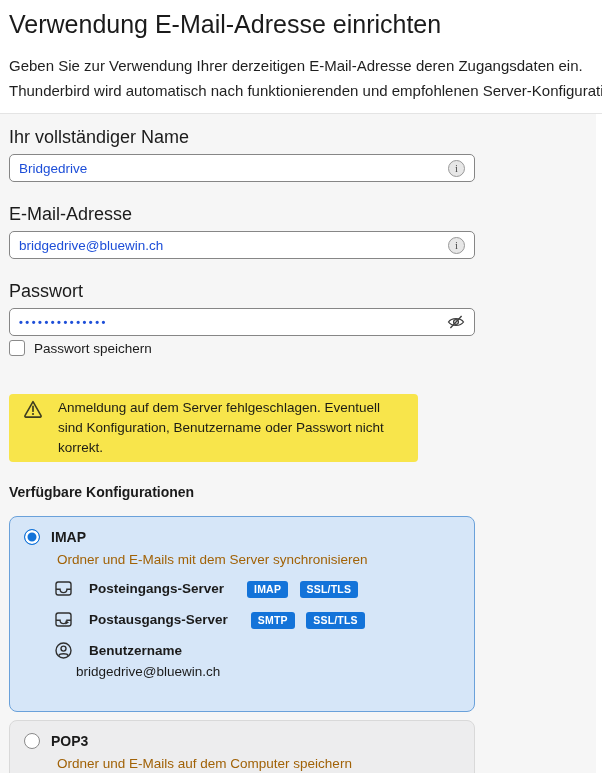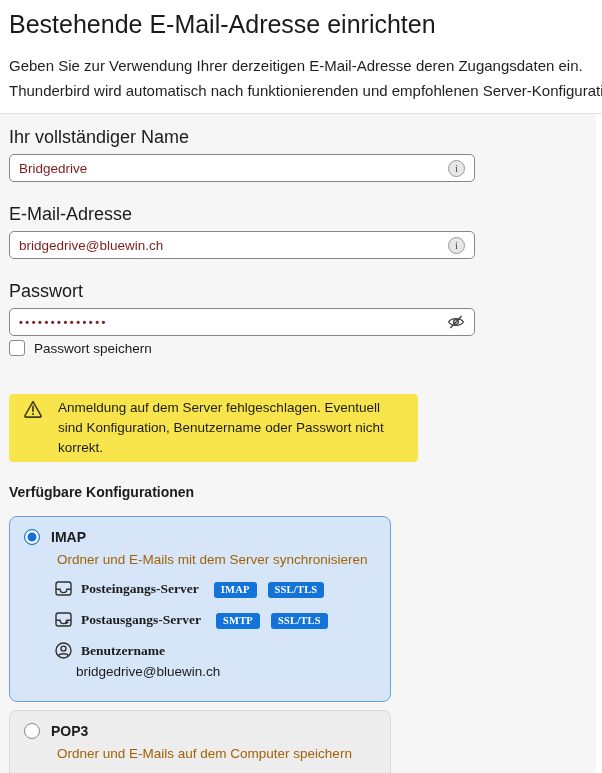--- a/index.html
+++ b/index.html
@@ -20,21 +20,21 @@
   
   .content { position: relative; background: #f6f6f6; height: 676px; padding: 13px 0 0 9px; }
   .scroll-gutter { position: absolute; top: 0; right: 0; width: 6px; height: 100%; background: #ffffff; }
 
   .field-group { width: 466px; }
   .field-label { font-size: 18px; margin-bottom: 6px; color: #1b1b1b; }
   .input-box {
     display: flex; align-items: center; width: 466px; height: 28px;
     background: #ffffff; border: 1px solid #868686; border-radius: 5px; padding: 0 9px;
   }
-  .input-value { flex: 1; font-size: 13.5px; color: #7f1d1d; border: none; outline: none; background: transparent; font-family: "Liberation Sans", sans-serif; }
+  .input-value { flex: 1; font-size: 13.5px; color: #1d4ed8; border: none; outline: none; background: transparent; font-family: "Liberation Sans", sans-serif; }
   .input-value.password { font-size: 11px; letter-spacing: 2.5px; font-weight: 700; }
   .mt-22 { margin-top: 22px; }
 
   .info-icon {
     width: 17px; height: 17px; border-radius: 50%; background: #e7e7e7; border: 1px solid #989898;
     color: #4c4c4c; font-size: 11px; line-height: 15px; text-align: center; font-family: "Liberation Serif", serif;
     cursor: pointer; flex: 0 0 auto;
   }
   .eye-icon { flex: 0 0 auto; cursor: pointer; display: flex; }
 
@@ -47,51 +47,51 @@
     margin-top: 38px; width: 409px; background: #f8e54b; border-radius: 4px;
     padding: 4px 14px; display: flex; gap: 15px; align-items: flex-start;
   }
   .alert-text { font-size: 13.5px; line-height: 20px; color: #1d1d15; width: 372px; }
   .warning-icon { flex: 0 0 auto; margin-top: 1px; display: flex; }
 
   
   .config-heading { margin-top: 22px; font-size: 14px; font-weight: 700; }
 
   .config-card {
-    margin-top: 16px; width: 382px; border-radius: 8px; padding: 12px 14px 22px; cursor: pointer;
+    margin-top: 16px; width: 466px; border-radius: 8px; padding: 12px 14px 32px; cursor: pointer;
   }
   .config-card.selected { background: #d6e6f8; border: 1px solid #6aa1da; }
   .config-card.unselected { background: #ededee; border: 1px solid #d9d9d9; min-height: 120px; }
 
   .option-header { display: flex; align-items: center; gap: 11px; }
   .radio { width: 16px; height: 16px; border-radius: 50%; flex: 0 0 auto; cursor: pointer; }
   .radio.on { background: #1373d9; border: 1.5px solid #1373d9; box-shadow: inset 0 0 0 2.5px #ffffff; }
   .radio.off { background: #ffffff; border: 1px solid #8a8a8a; }
   .protocol-name { font-size: 14px; font-weight: 700; }
 
   .option-desc { margin: 7px 0 0 33px; font-size: 13.5px; color: #a16207; }
 
-  .detail-row { margin: 12px 0 0 30px; display: flex; align-items: center; gap: 8px; font-family: Liberation Serif, serif; }
+  .detail-row { margin: 12px 0 0 30px; display: flex; align-items: center; gap: 16px; }
   .detail-icon { flex: 0 0 auto; display: flex; }
   .detail-label { font-size: 13.5px; font-weight: 700; }
   .badge {
     display: inline-block; margin-left: 7px; padding: 2px 7px 3px; border-radius: 3px;
     background: #1373d9; color: #ffffff; font-size: 10.5px; font-weight: 700; letter-spacing: 0.2px;
     vertical-align: 1px;
   }
   .host-line { margin: 4px 0 0 52px; font-size: 13.5px; }
   .host-line b { font-weight: 700; }
 </style>
 </head>
 <body>
 
 <div class="page">
 
   <div class="header">
-    <h1 class="title">Bestehende E-Mail-Adresse einrichten</h1>
+    <h1 class="title">Verwendung E-Mail-Adresse einrichten</h1>
     <div class="subtitle">
       <div>Geben Sie zur Verwendung Ihrer derzeitigen E-Mail-Adresse deren Zugangsdaten ein.</div>
       <div>Thunderbird wird automatisch nach funktionierenden und empfohlenen Server-Konfigurationen</div>
     </div>
   </div>
 
   <div class="content">
 
     <div class="field-group">
       <div class="field-label">Ihr vollständiger Name</div>

